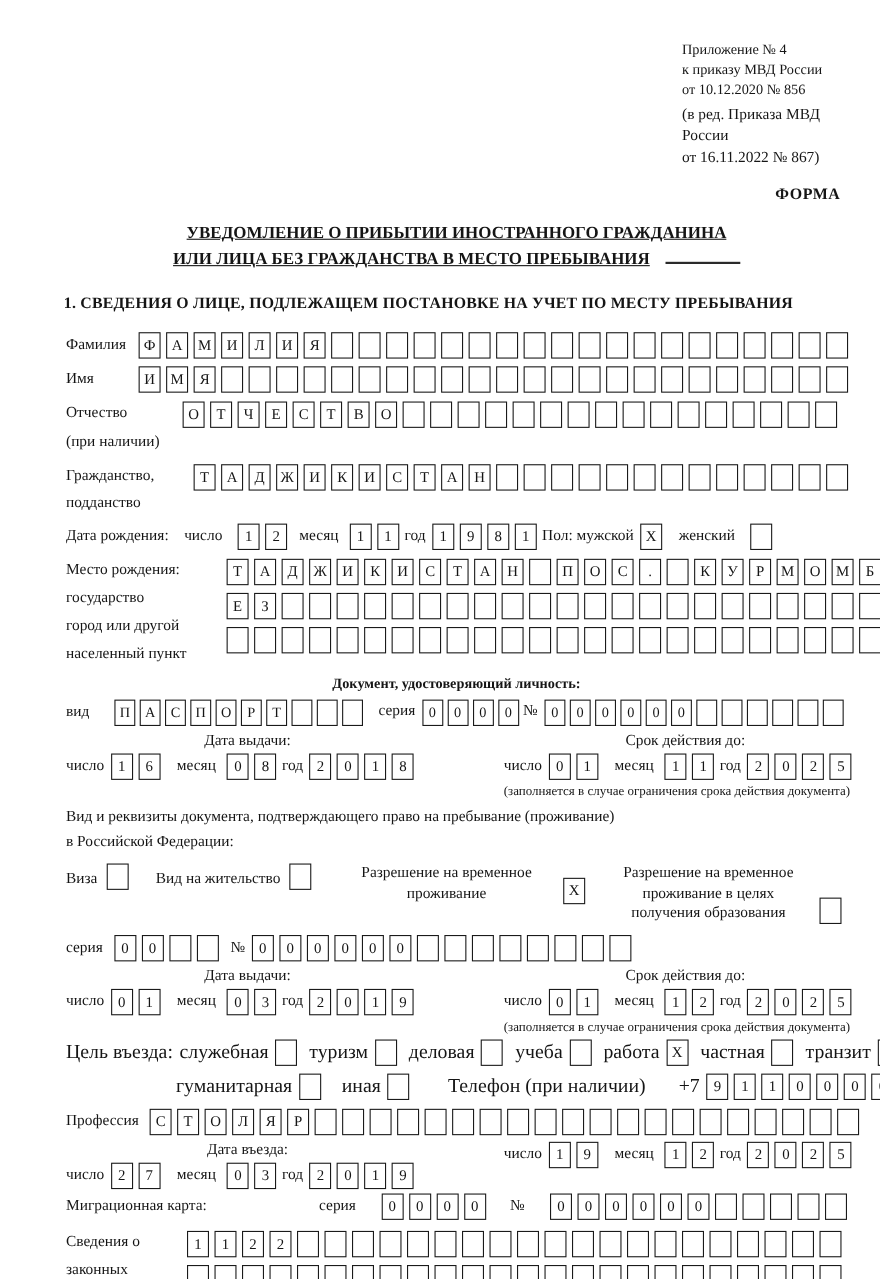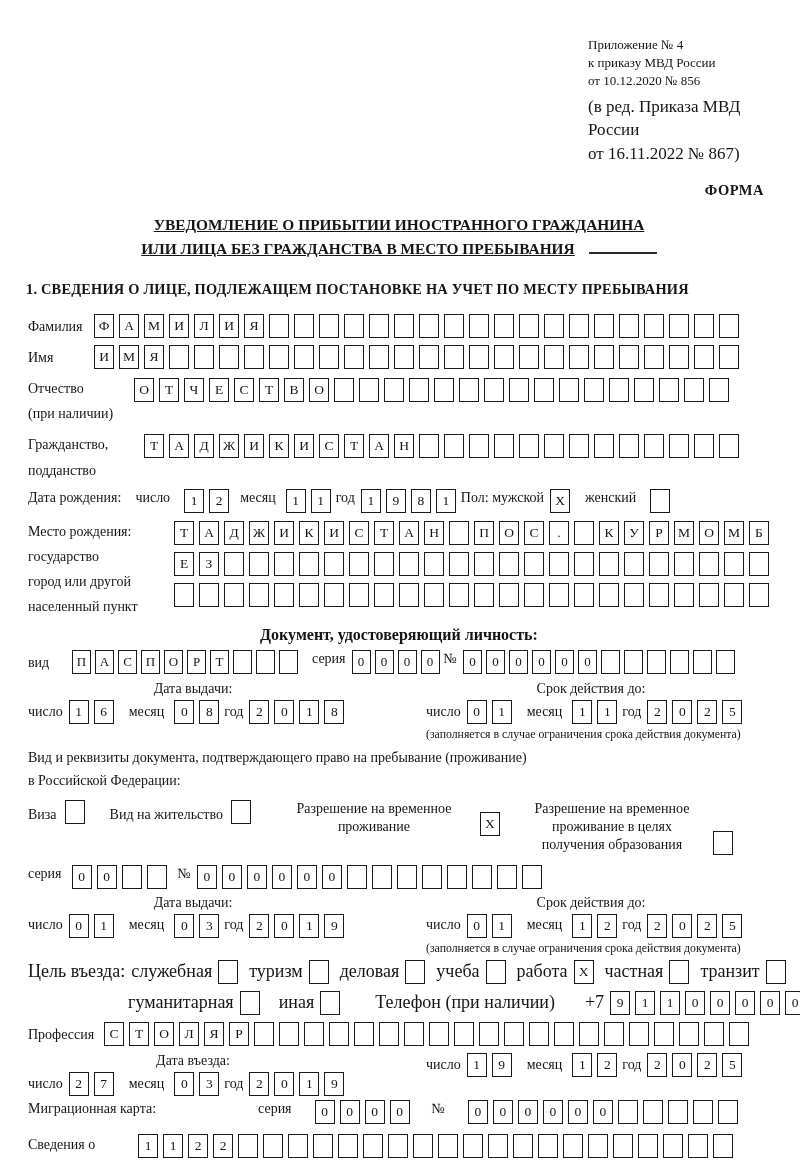--- a/index.html
+++ b/index.html
@@ -1,51 +1,51 @@
 <!DOCTYPE html>
 <html><head>
 <meta charset="utf-8">
 <style>
   html,body{margin:0;padding:0;background:#fff;}
   body{width:800px;height:1163px;font-family:"Liberation Serif","DejaVu Serif",serif;color:#151515;overflow:hidden;}
-  .page{box-sizing:border-box;width:800px;height:1163px;padding:36px 30px 20px 28px;}
+  .page{box-sizing:border-box;width:800px;height:1163px;padding:36px 30px 20px 60px;}
 
   
   .hdr{margin-left:560px;font-size:13px;line-height:1.4;}
-  .hdr-small{font-size:17px;margin-top:4px;line-height:1.4;}
+  .hdr-small{font-size:14px;margin-top:4px;line-height:1.4;}
   .forma{font-weight:bold;font-size:14.5px;text-align:right;margin:16px 6px 0 0;letter-spacing:.5px;}
   .title{font-weight:bold;font-size:15.4px;text-align:center;margin-top:14px;line-height:1.55;text-decoration:underline;}
   .blank-line{display:inline-block;width:68px;border-bottom:2.2px solid #2a2a2a;height:13px;margin-left:14px;}
   .sec-head{font-weight:bold;font-size:14.4px;margin:20px 0 16px -2px;letter-spacing:.2px;white-space:nowrap;}
 
   
   .cells{display:flex;flex:none;}
   .cell{box-sizing:border-box;width:20px;height:24px;border:1.7px solid #1a1a1a;margin-right:5px;display:inline-flex;align-items:center;justify-content:center;font-size:13.5px;flex:none;background:#fff;}
   .compact .cell{width:19px;margin-right:4px;font-size:13px;}
 
-  .row{display:flex;align-items:flex-start;margin-bottom:6px;}
+  .row{display:flex;align-items:center;margin-bottom:6px;}
   .row-top{align-items:flex-start;}
   .lbl{font-size:14px;line-height:1.3;flex:none;}
   .lblcol{flex:none;font-size:14px;line-height:1.8;}
   .w65{width:66px;} .w105{width:106px;} .w115{width:116px;} .w145{width:146px;} .w110{width:110px;} .w75{width:76px;} .w45{width:44px;}
   .stack{display:flex;flex-direction:column;}
   .stack .cells{margin-bottom:7px;}
   .mt2{margin-top:2px;}
   .gap6{margin-left:6px;} .gap10{margin-left:10px;} .gap14{margin-left:14px;} .gap20{margin-left:20px;} .gap30{margin-left:30px;}
 
   
   .datecols{display:flex;margin-bottom:4px;}
   .dcol-left{width:398px;flex:none;}
   .dcol-right{flex:1;}
   .dhead{font-size:14px;text-align:center;width:330px;margin-bottom:3px;}
   .drow{display:flex;align-items:center;}
   .dnote{font-size:11.8px;margin-top:3px;white-space:nowrap;}
 
   
-  .doc-head{font-weight:bold;font-size:16px;text-align:center;margin:2px 0 6px 0;}
+  .doc-head{font-weight:bold;font-size:13px;text-align:center;margin:2px 0 6px 0;}
 
   .intro{font-size:14px;line-height:1.65;}
 
   .optrow{display:flex;align-items:flex-start;margin:8px 0 10px 0;}
   .opt{display:flex;align-items:flex-end;}
   .opt .lbl{margin-right:8px;}
   .opt-center{text-align:center;}
   .mw190{max-width:196px;font-family:Liberation Serif, serif;} .mw186{max-width:186px;}
 
   .pair{display:flex;align-items:center;}

